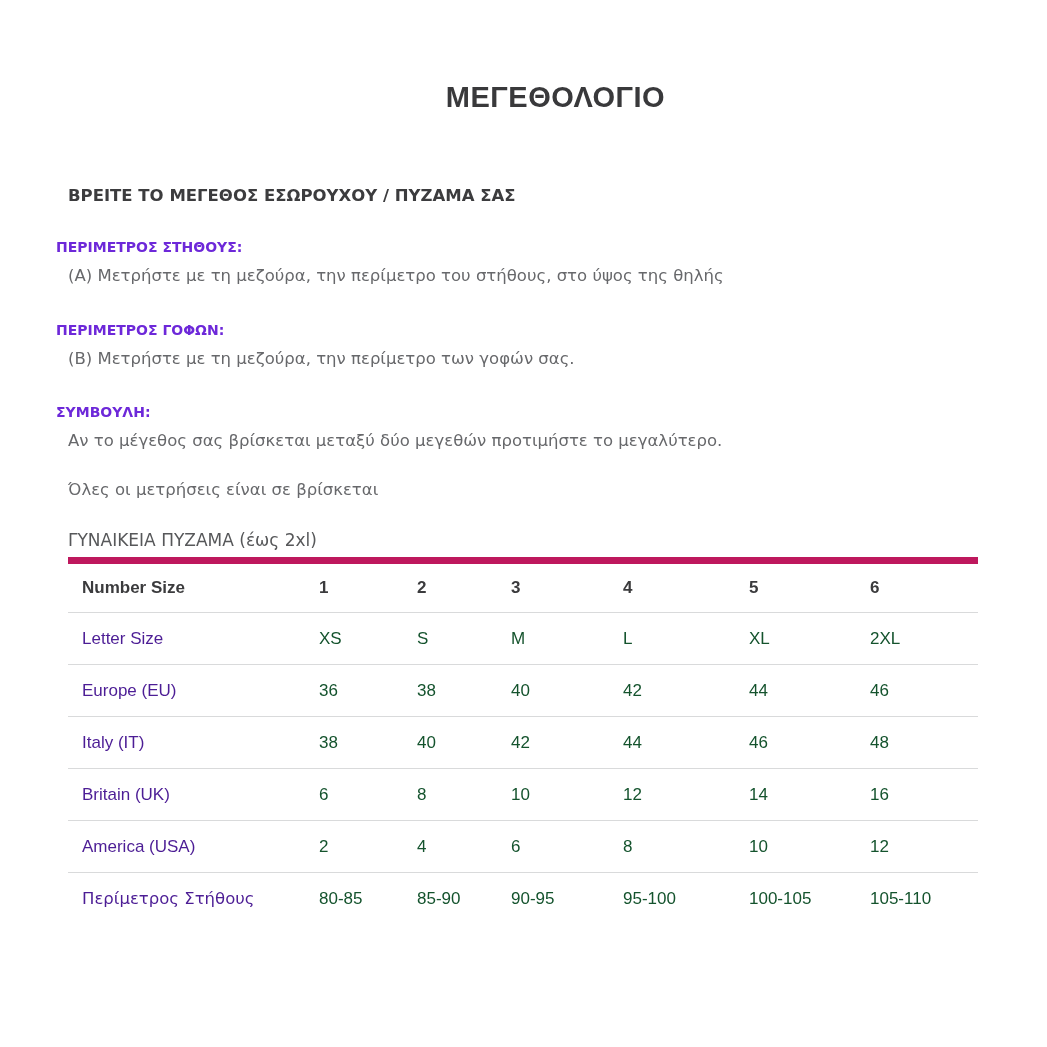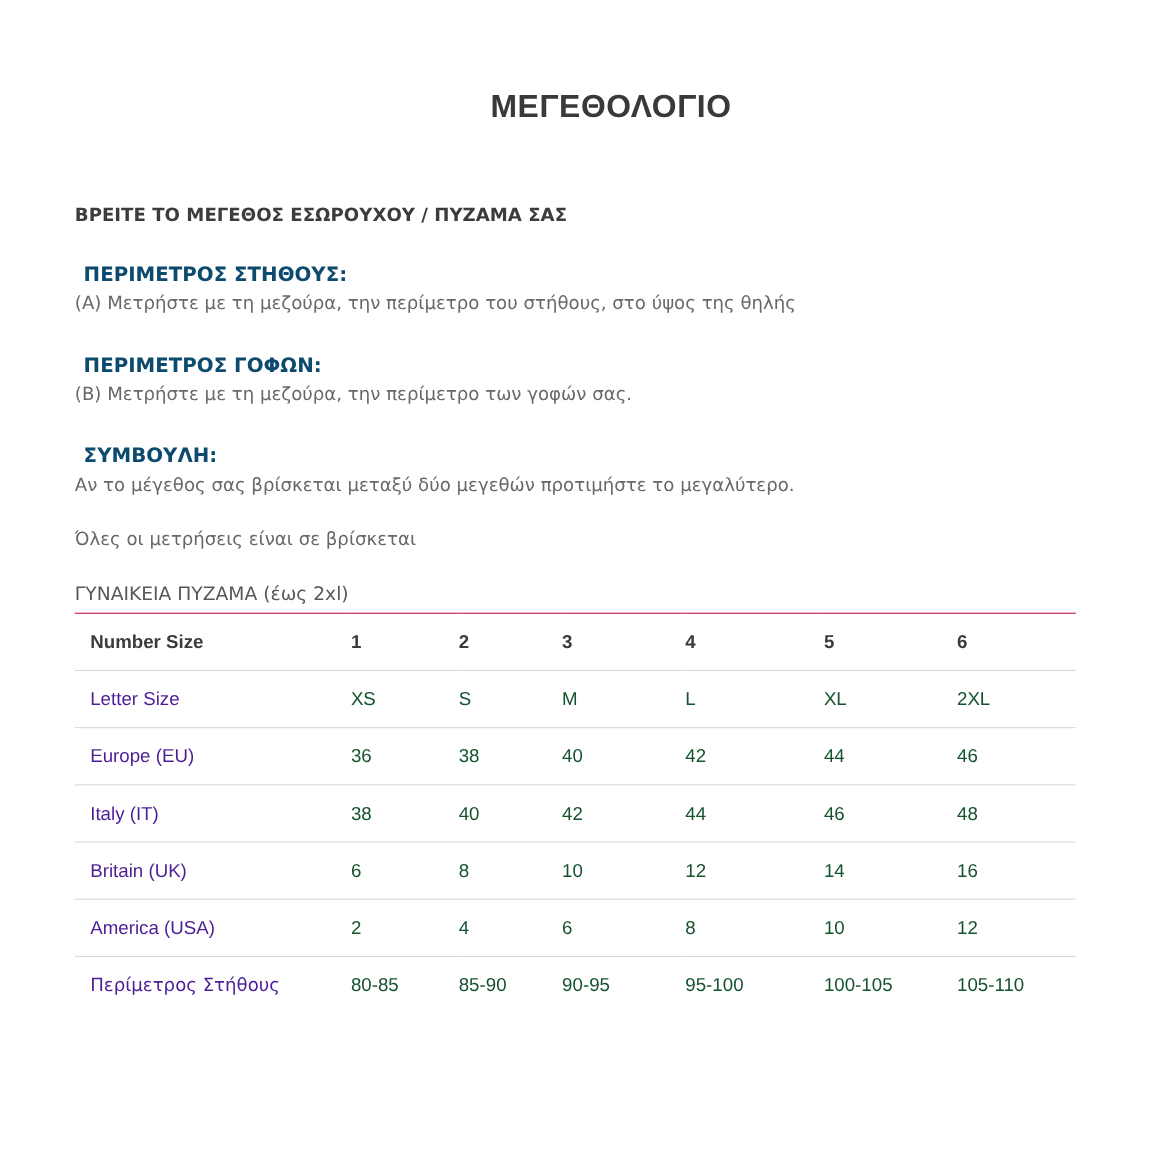--- a/index.html
+++ b/index.html
@@ -20,23 +20,23 @@
     color:#39393b; line-height:1;margin-left:32px;
   }
 
   .intro-heading {
     position:absolute; left:68px; top:186px;
     font-family:"DejaVu Sans", sans-serif;
     font-size:16.5px; font-weight:700; color:#3c3c3e; line-height:1.2;
   }
 
   .sec-heading {
-    position:absolute; left:76px;
+    position:absolute; left:56px;
     font-family:"DejaVu Sans", sans-serif;
-    font-size:18px; font-weight:700; color:#0c4a6e; line-height:1.2;
+    font-size:14px; font-weight:700; color:#6d28d9; line-height:1.2;
   }
   .sec-body {
     position:absolute; left:68px;
     font-family:"DejaVu Sans", sans-serif;
     font-size:16.5px; font-weight:400; color:#67686b; line-height:1.3;
     white-space:nowrap;
   }
   .pos-s1h { top:239px; } .pos-s1b { top:265px; }
   .pos-s2h { top:322px; } .pos-s2b { top:348px; }
   .pos-s3h { top:404px; } .pos-s3b { top:430px; }
@@ -49,21 +49,21 @@
   .table-caption {
     position:absolute; left:68px; top:530px;
     font-family:"DejaVu Sans", sans-serif;
     font-size:17px; color:#57585a;
   }
 
   table.size-table {
     position:absolute; left:68px; top:557px;
     width:910px;
     border-collapse:collapse;
-    border-top:1px solid #be185d;
+    border-top:7px solid #be185d;
     table-layout:fixed;
   }
   table.size-table tr { height:52px; border-bottom:1px solid #d9dadb; }
   table.size-table tr:last-child { border-bottom:none; }
   table.size-table th, table.size-table td {
     vertical-align:middle; text-align:left;
     font-weight:400; font-size:17px;
   }
   table.size-table th {
     padding-left:14px; color:#4c1d95;

